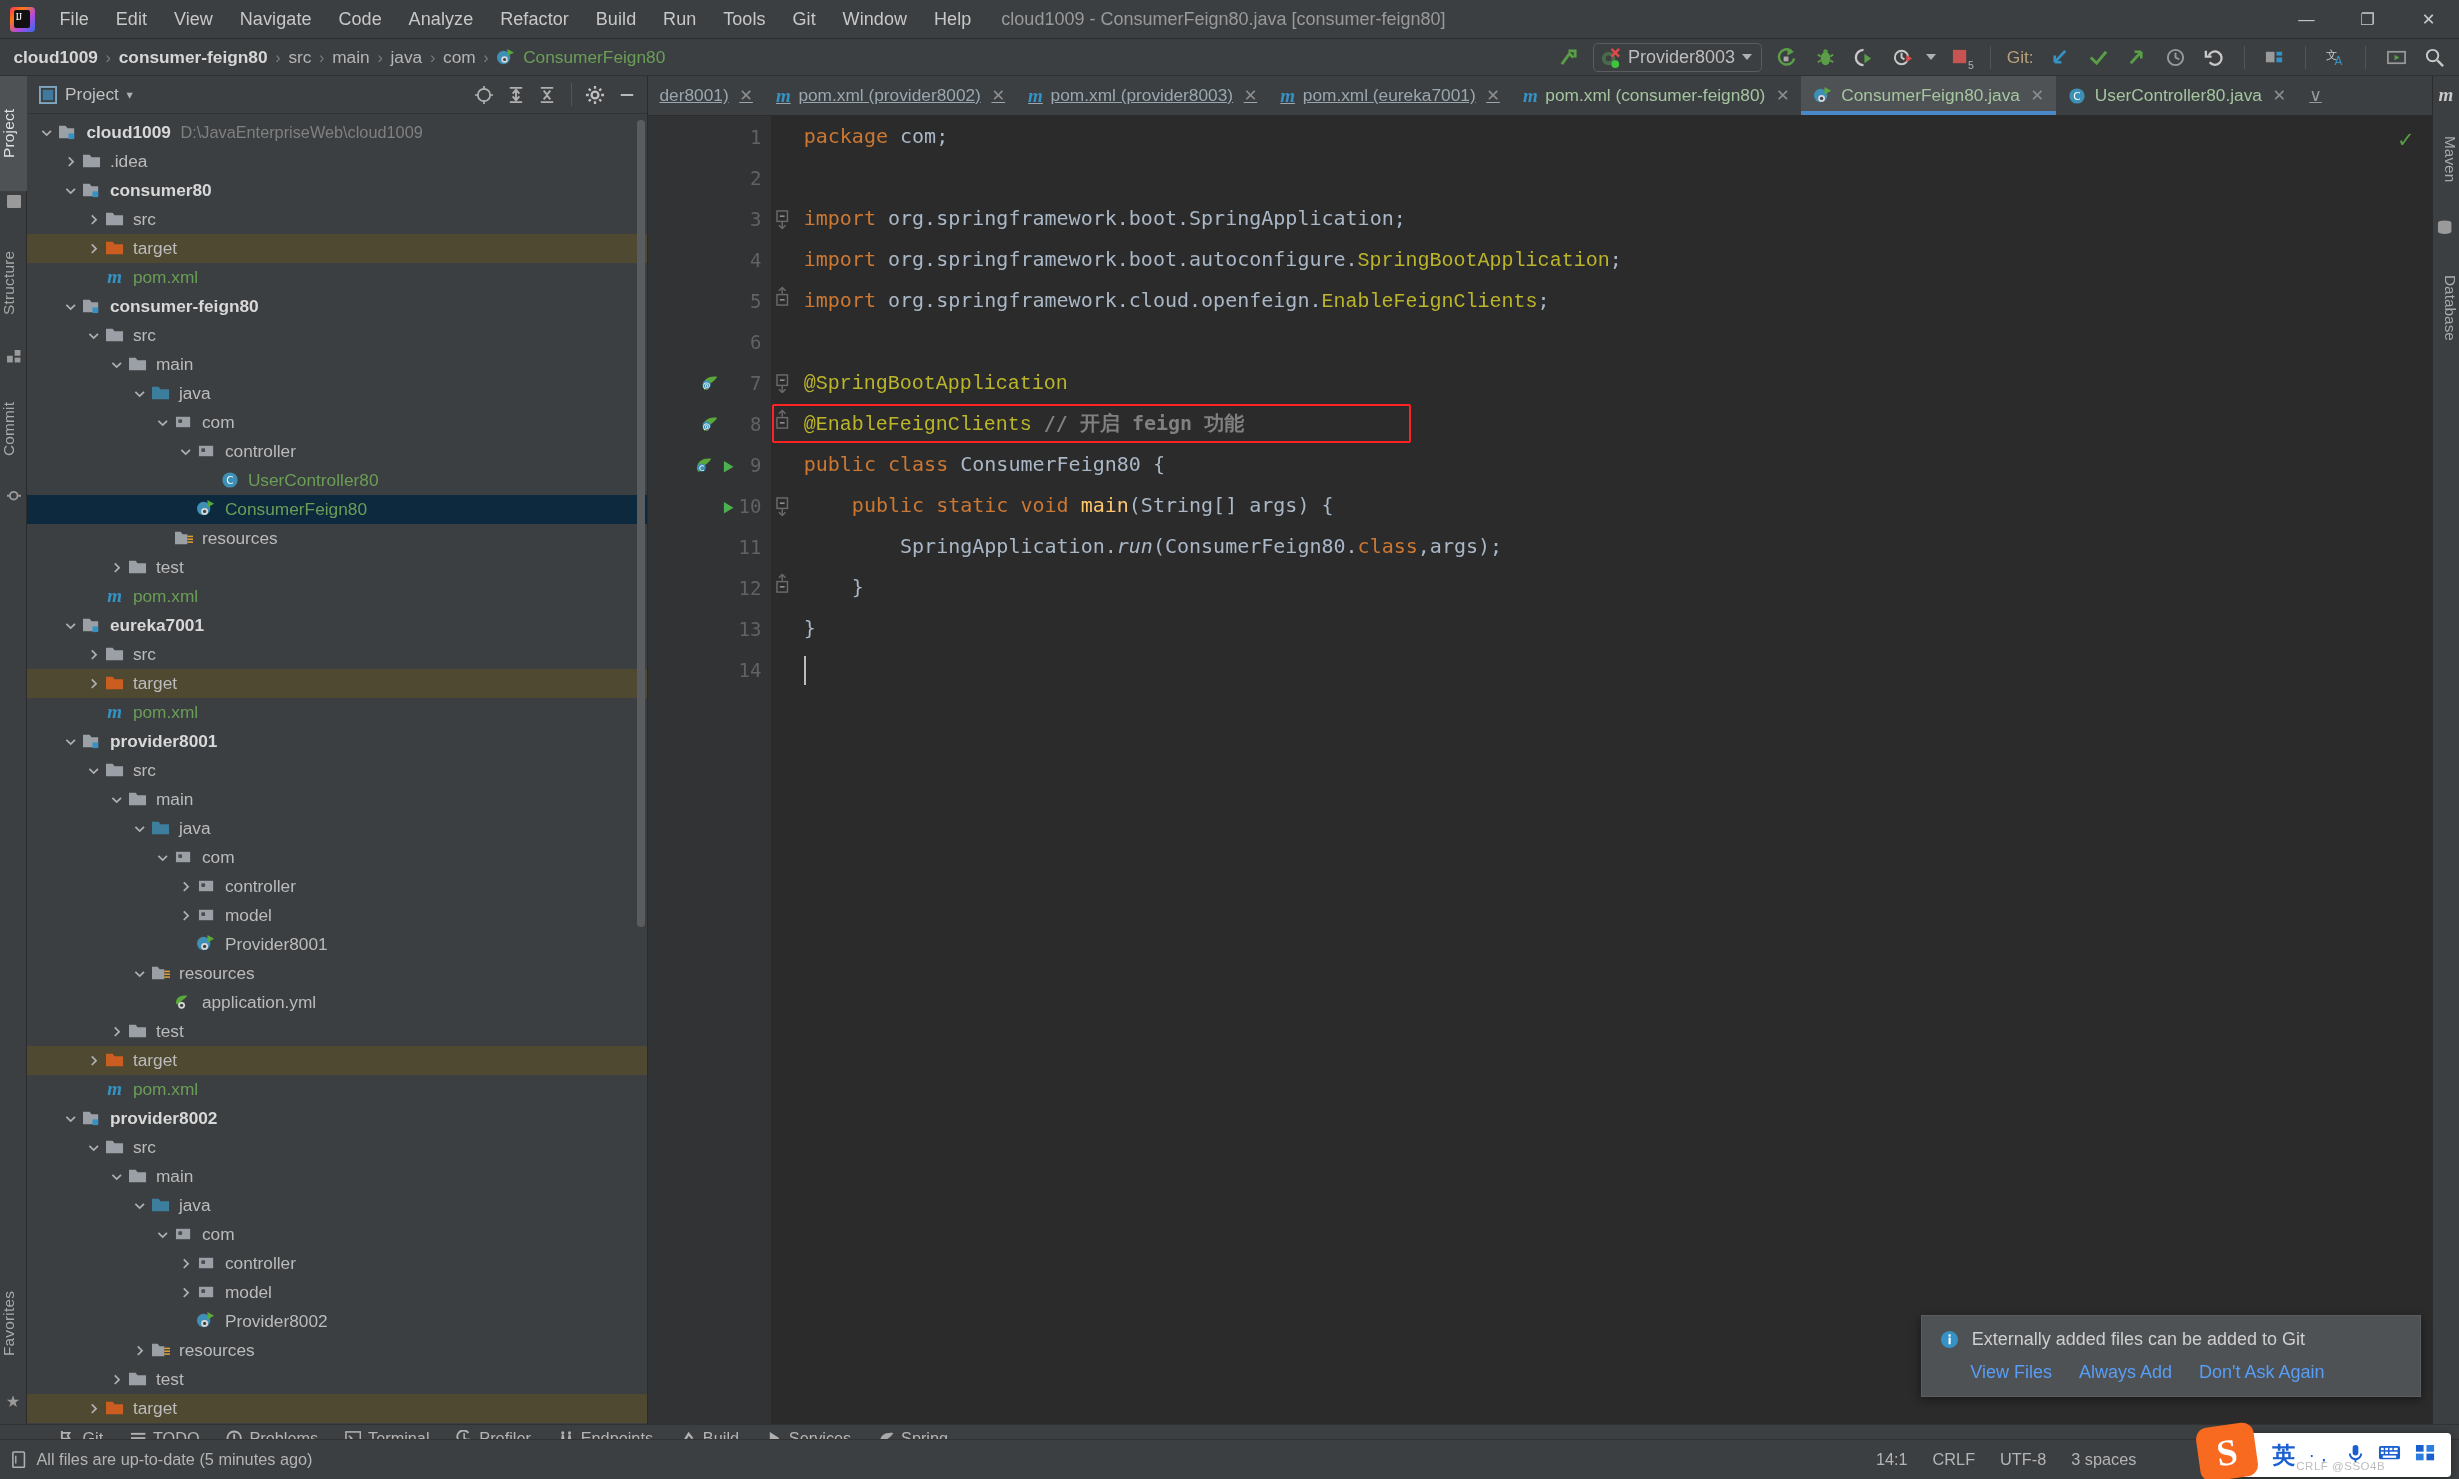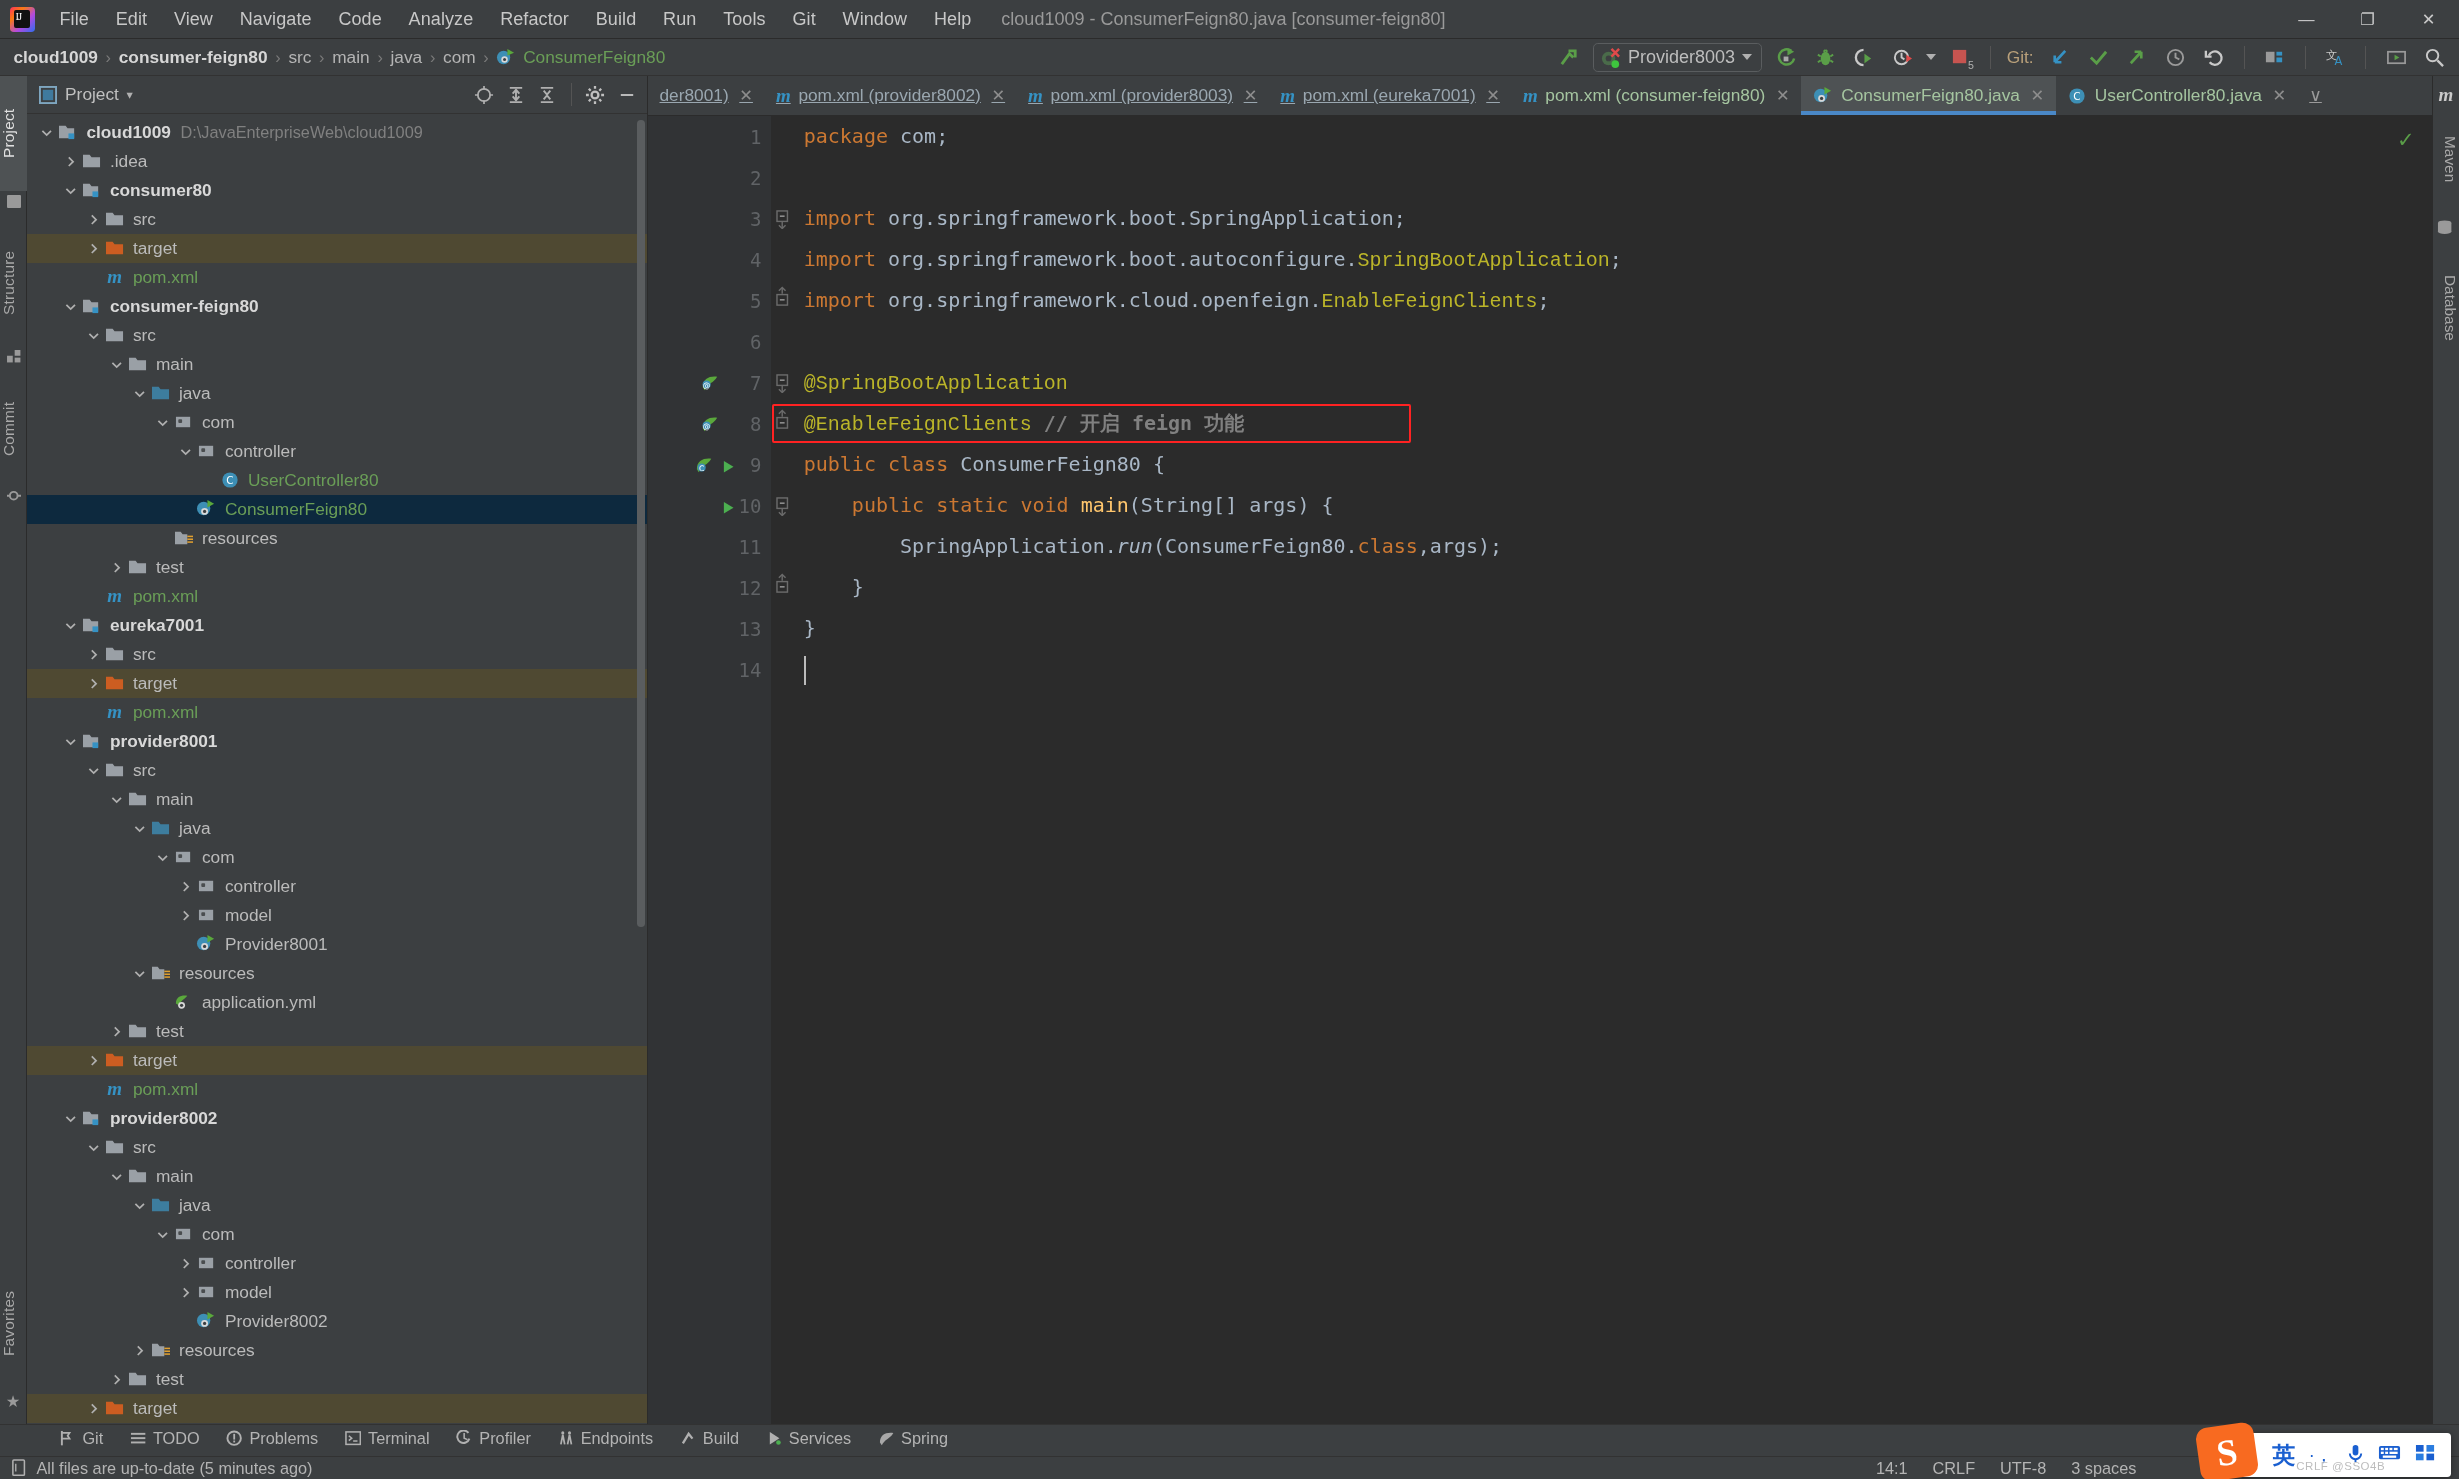--- a/index.html
+++ b/index.html
@@ -198,21 +198,21 @@
   
   .bottombar {
     position: absolute; left: 0; right: 0; bottom: 27px; height: 28px;
     background: #3c3f41; display: flex; align-items: center;
     padding-left: 46px; gap: 0px; border-top: 1px solid #323232;
   }
   .bw { display: flex; align-items: center; gap: 6.7px; padding: 0 13.4px; font-size: 16.3px; color: #b4b4b4; }
 
   
   .statusbar {
-    position: absolute; left: 0; right: 0; bottom: 0; height: 23px;
+    position: absolute; left: 0; right: 0; bottom: 0; height: 40px;
     background: #3c3f41; display: flex; align-items: center; padding: 0 9.6px;
     font-size: 16.3px; color: #b4b4b4; border-top: 1px solid #323232;
   }
   .sb-left { display: flex; align-items: center; gap: 9.6px; }
   .sb-right { margin-left: auto; display: flex; align-items: center; gap: 25px; }
   .sb-item { font-size: 16.3px; color: #b4b4b4; }
 
   
   .ime {
     position: absolute; right: 7.7px; bottom: 1.9px; height: 44px; width: 240px;
@@ -1244,20 +1244,35 @@
           <div style="height: 41px; position: relative;"></div>
           <div style="height: 41px; position: relative;"></div>
         </div>
       <div class="code-col">
         <div class="code" id="code"><div class="cl"><span class="kw">package </span><span class="txt">com;</span></div><div class="cl"></div><div class="cl"><span class="kw">import </span><span class="txt">org.springframework.boot.</span><span class="txt">SpringApplication</span><span class="txt">;</span></div><div class="cl"><span class="kw">import </span><span class="txt">org.springframework.boot.autoconfigure.</span><span class="ann">SpringBootApplication</span><span class="txt">;</span></div><div class="cl"><span class="kw">import </span><span class="txt">org.springframework.cloud.openfeign.</span><span class="ann">EnableFeignClients</span><span class="txt">;</span></div><div class="cl"></div><div class="cl"><span class="ann">@SpringBootApplication</span></div><div class="cl"><span class="ann">@EnableFeignClients</span><span class="txt"> </span><span class="cmt">// 开启 feign 功能</span><span class="highlight-box" style="left: -24px; top: 1px; width: 639px; height: 39px;"></span></div><div class="cl"><span class="kw">public class </span><span class="txt">ConsumerFeign80 {</span></div><div class="cl"><span class="txt">    </span><span class="kw">public static void </span><span class="fn">main</span><span class="txt">(String[] args) {</span></div><div class="cl"><span class="txt">        SpringApplication.</span><span class="ital">run</span><span class="txt">(ConsumerFeign80.</span><span class="kw">class</span><span class="txt">,args);</span></div><div class="cl"><span class="txt">    }</span></div><div class="cl"><span class="txt">}</span></div><div class="cl"><span class="caret" style="left: 7.7px; top: 6.7px;"></span></div></div>
       </div>
       <div class="editor-check">✓</div>
     </div>
   </div>
 
+  <div class="notif">
+    <div class="notif-row1">
+      <svg width="21" height="21" viewBox="0 0 22 22">
+        <circle cx="11" cy="11" r="9" fill="#3592c4"></circle>
+          <rect x="10" y="9" width="2.2" height="7" fill="#fff"></rect>
+          <rect x="10" y="5.6" width="2.2" height="2.4" fill="#fff"></rect>
+      </svg>
+      <span class="notif-title">Externally added files can be added to Git</span>
+    </div>
+    <div class="notif-actions">
+      <span class="notif-link">View Files</span>
+      <span class="notif-link">Always Add</span>
+      <span class="notif-link">Don't Ask Again</span>
+    </div>
+  </div>
 
   <div class="bottombar" id="bottombar">
       <div class="bw">
         <span style="display: inline-flex; align-items: center;">
           <svg width="16.3" height="16.3" viewBox="0 0 17 17">
             <path d="M3 1 L3 16" stroke="#b0b0b0" stroke-width="2"></path>
             <path d="M3 3 L11 3 L9 6 L11 9 L3 9" fill="none" stroke="#b0b0b0" stroke-width="1.8"></path>
           </svg>
         </span>
         <span>Git</span>

